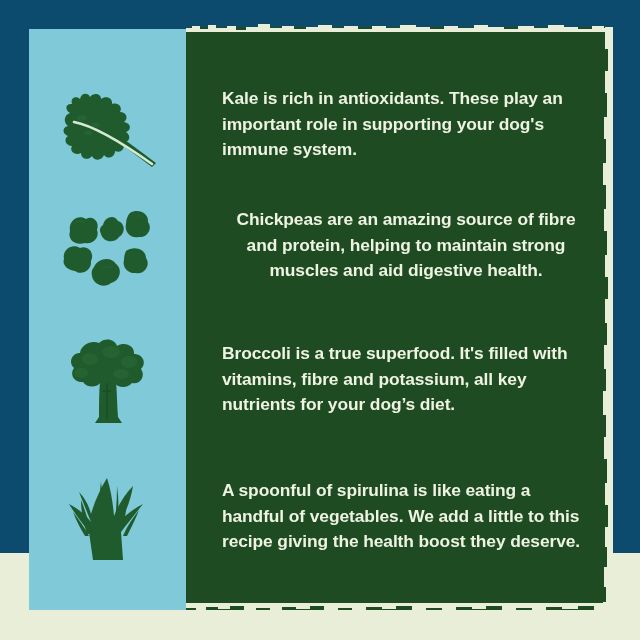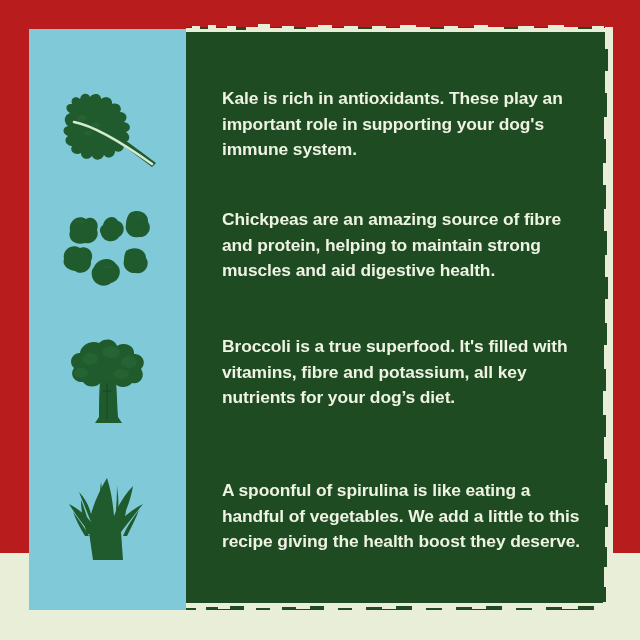--- a/index.html
+++ b/index.html
@@ -10,21 +10,21 @@
     width: 640px;
     height: 640px;
     background: #e9eed9;
     font-family: "Liberation Sans", sans-serif;
     overflow: hidden;
   }
   #poster {
     position: relative;
     width: 640px;
     height: 553px;
-    background: #b91c1c;
+    background: #0c4a6e;
   }
 
   
   .panel-blue {
     position: absolute;
     left: 29px;
     top: 29px;
     width: 157px;
     height: 581px;
     background: #7fc9d8;
@@ -85,24 +85,24 @@
     line-height: 25.6px;
     font-weight: bold;
     letter-spacing: -0.1px;
   }
 
   
   #row-kale .icon-cell      { left: 48px;  top: 82px;  height: 90px; }
   #row-kale .text-cell      { top: 86px; }
 
   #row-chickpeas .icon-cell { left: 48px;  top: 203px; height: 90px; }
-  #row-chickpeas .text-cell { top: 207px; }
+  #row-chickpeas .text-cell { top: 207px; text-align: center; }
 
   #row-broccoli .icon-cell  { left: 48px;  top: 333px; height: 95px; }
-  #row-broccoli .text-cell  { top: 334px; }
+  #row-broccoli .text-cell  { top: 341px; }
 
   #row-spirulina .icon-cell { left: 48px;  top: 470px; height: 100px; }
   #row-spirulina .text-cell { top: 466px; margin-top: 12px; }
 
   .veg-icon { display: block; }
 </style>
 </head>
 <body>
 
 <div id="poster">

